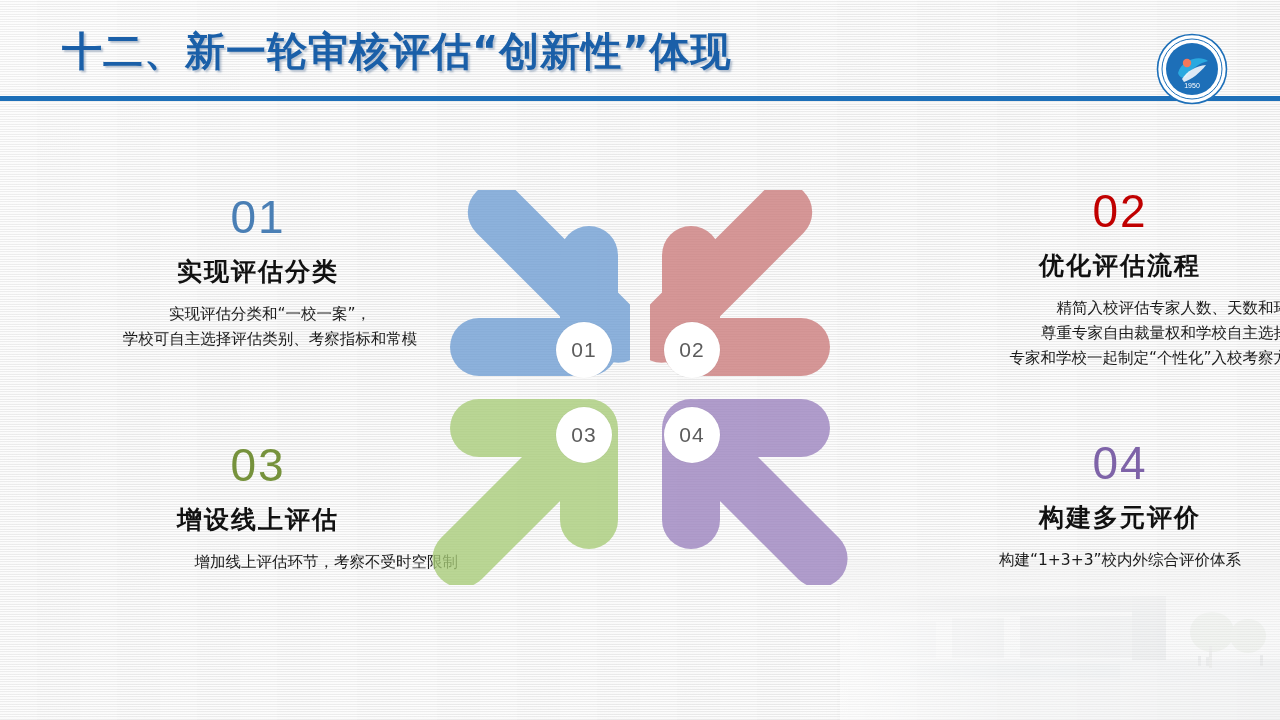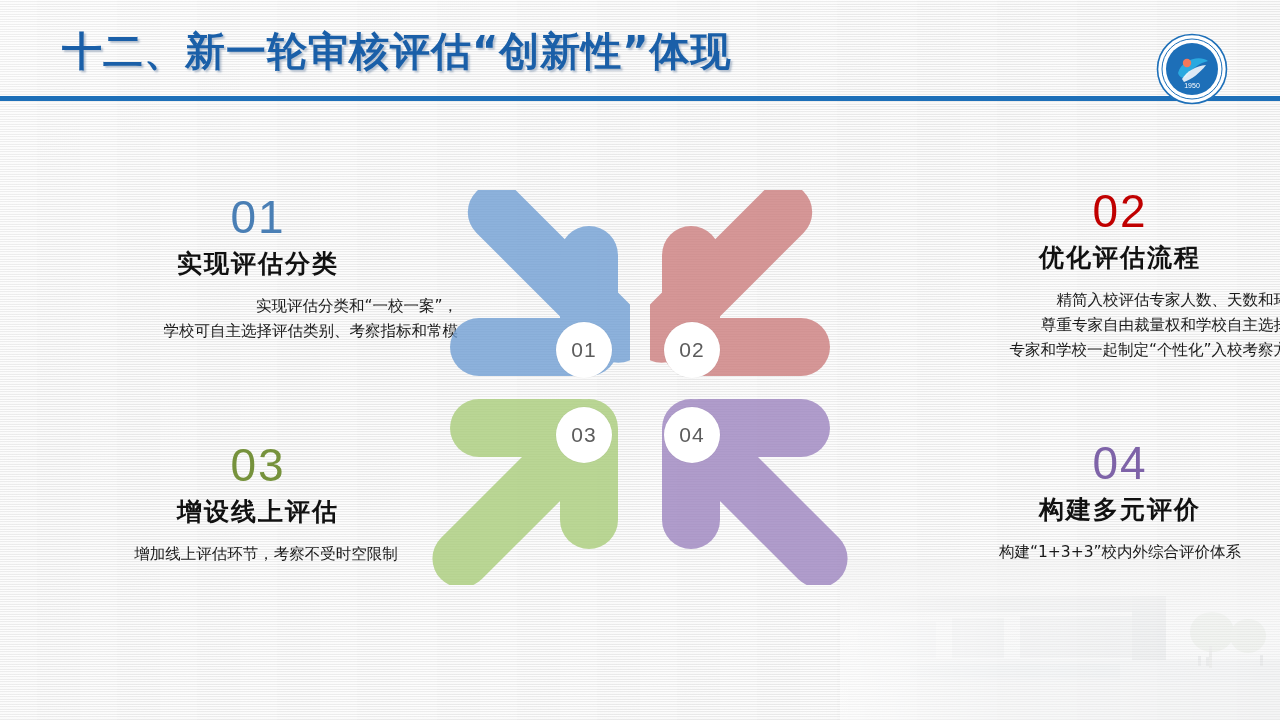--- a/index.html
+++ b/index.html
@@ -105,41 +105,41 @@
     font-weight: normal;
     letter-spacing: 2px;
     font-family: "Liberation Sans", sans-serif;
   }
   .q-heading {
     font-size: 25px;
     line-height: 36px;
     color: #111111;
     font-weight: bold;
     letter-spacing: 2px;
-    margin-top: 4px;
+    margin-top: 12px;
     font-family: "DejaVu Sans", "Liberation Sans", sans-serif;
   }
   .q-body {
     font-size: 15.5px;
     line-height: 25px;
     color: #1a1a1a;
     margin-top: 12px;
     white-space: pre-line;
     font-family: "DejaVu Sans", "Liberation Sans", sans-serif;
   }
 
   
   #q1 { top: 192px; }
   #q2 { top: 186px; }
   #q3 { top: 440px; }
   #q4 { top: 438px; }
 
   #q1 .q-body, #q1 .q-heading, #q1 .q-number { }
-  #q1 .q-body { text-align: right; margin-left: 24px; }
-  #q3 .q-body { text-align: center; margin-left: 16px; }
+  #q1 .q-body { text-align: center; margin-left: 24px; }
+  #q3 .q-body { text-align: right; margin-left: 16px; }
   #q2 .q-body { text-align: right; }
   #q4 .q-body { text-align: center; }
 
   
   .pinwheel {
     position: absolute;
     left: 430px;
     top: 190px;
     width: 420px;
     height: 390px;

